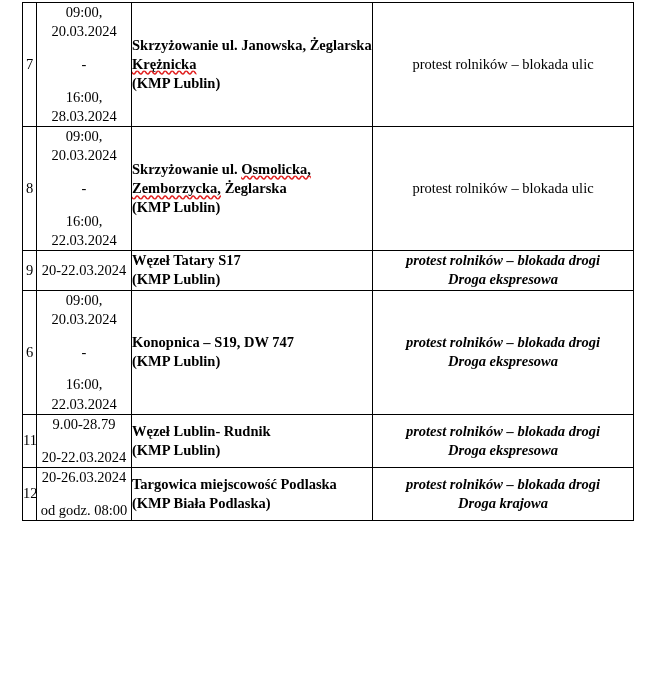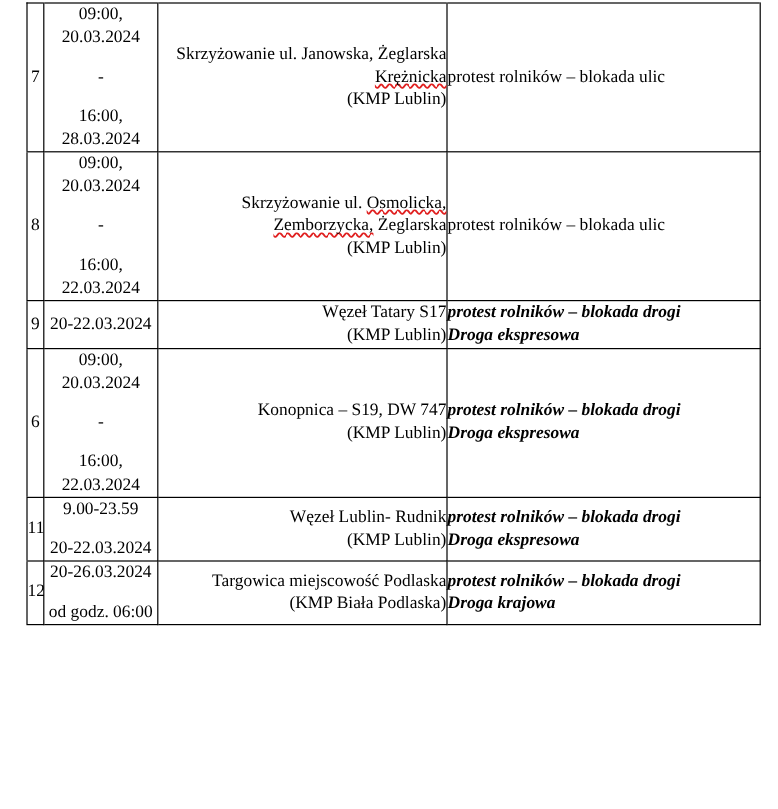--- a/index.html
+++ b/index.html
@@ -56,25 +56,26 @@
   td.cell-no {
     text-align: center;
     font-size: 14.5px;
     padding: 0 1px;
   }
   td.cell-when {
     text-align: center;
     padding: 4px 3px;
   }
   td.cell-where {
-    text-align: right;
+    text-align: left;
     padding: 4px 6px;
+    font-weight: bold;
   }
   td.cell-what {
-    text-align: left;
+    text-align: center;
     padding: 4px 8px;
   }
 
   
   .when-stack > div { white-space: nowrap; }
   .when-gap { height: 0.95em; }
 
   .bold-note {
     font-weight: bold;
     font-style: italic;
@@ -199,21 +200,21 @@
               <div>
                 <div>protest rolników – blokada drogi</div>
                 <div>Droga ekspresowa</div>
               </div>
             </td>
           </tr>
           <tr>
             <td class="cell-no">11</td>
             <td class="cell-when">
               <div class="when-stack">
-                <div class="nowrap">9.00-23.59</div>
+                <div class="nowrap">9.00-28.79</div>
                 <div class="when-gap"></div>
                 <div class="nowrap">20-22.03.2024</div>
               </div>
             </td>
             <td class="cell-where">
               <div>
                 <div>Węzeł Lublin- Rudnik</div>
                 <div>(KMP Lublin)</div>
               </div>
             </td>
@@ -223,21 +224,21 @@
                 <div>Droga ekspresowa</div>
               </div>
             </td>
           </tr>
           <tr>
             <td class="cell-no">12</td>
             <td class="cell-when">
               <div class="when-stack">
                 <div class="nowrap">20-26.03.2024</div>
                 <div class="when-gap"></div>
-                <div class="nowrap">od godz. 06:00</div>
+                <div class="nowrap">od godz. 08:00</div>
               </div>
             </td>
             <td class="cell-where">
               <div>
                 <div>Targowica miejscowość Podlaska</div>
                 <div>(KMP Biała Podlaska)</div>
               </div>
             </td>
             <td class="cell-what bold-note">
               <div>

